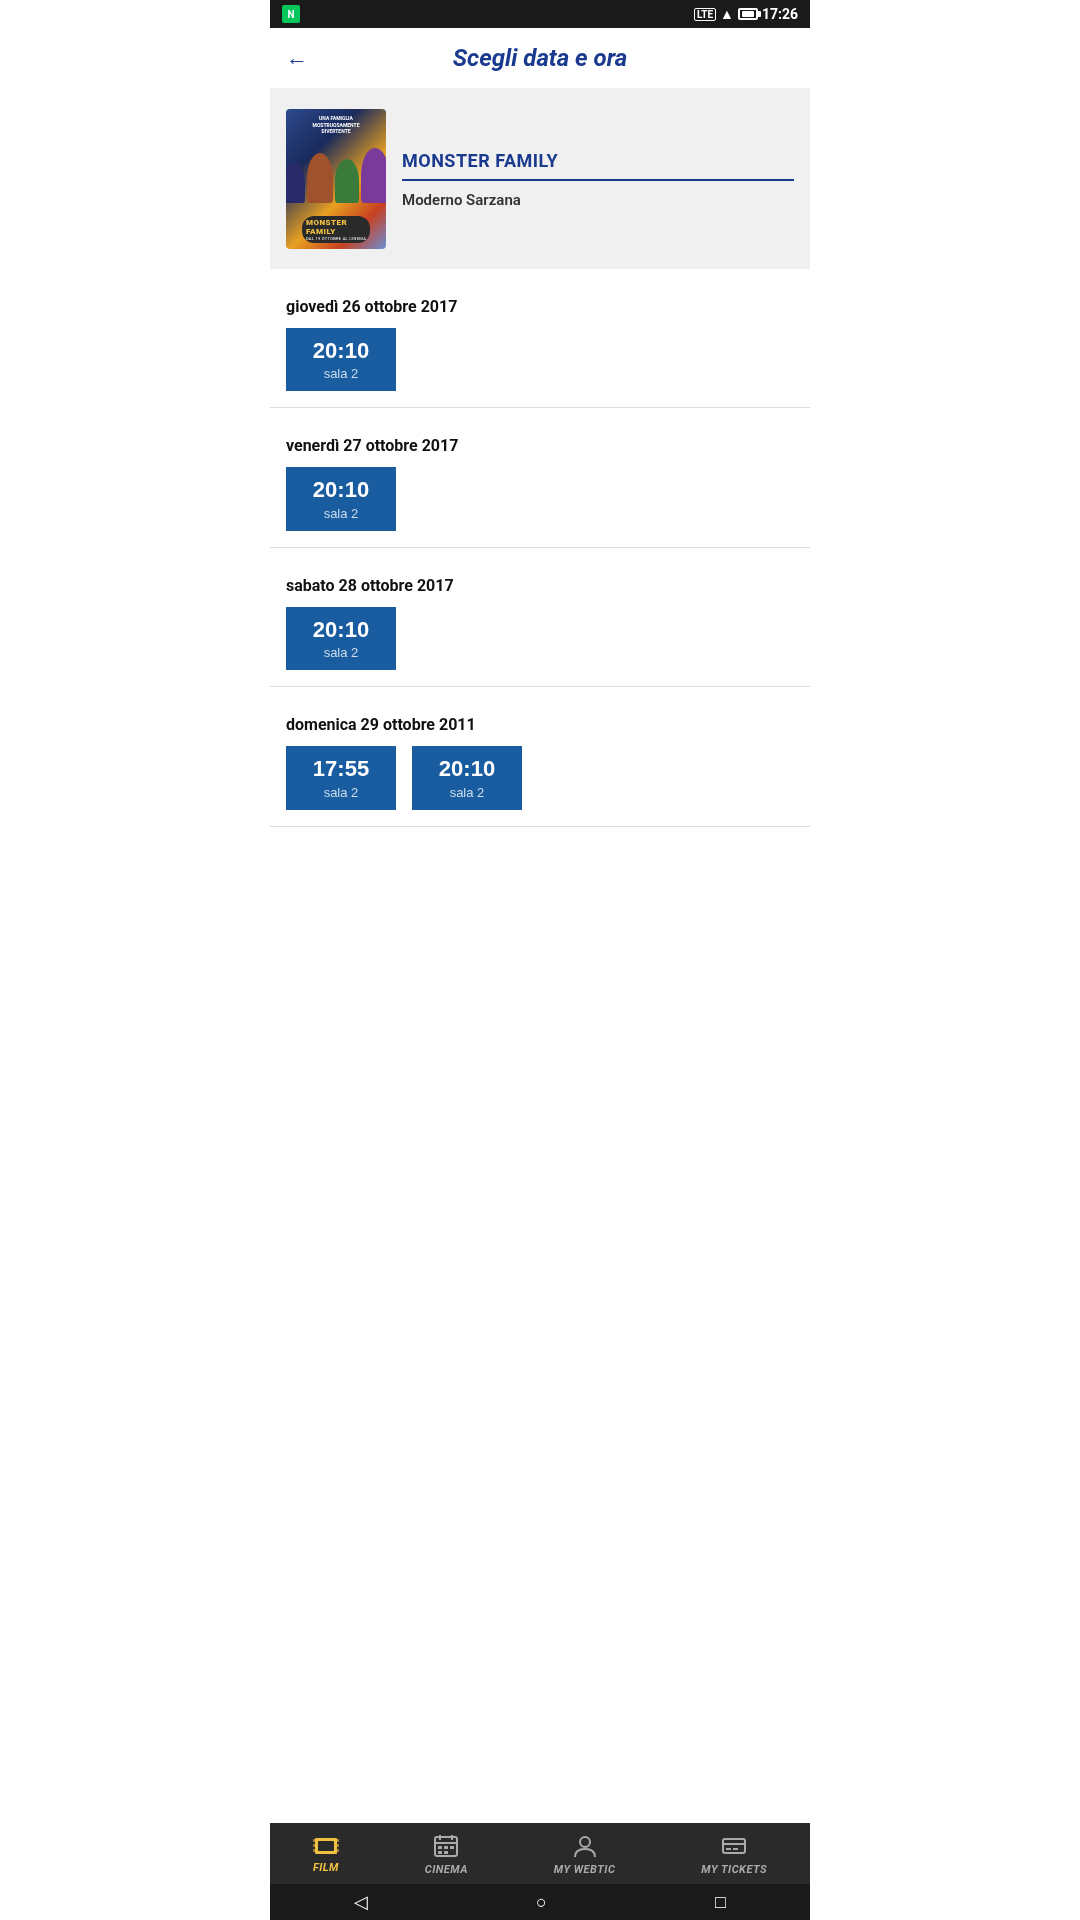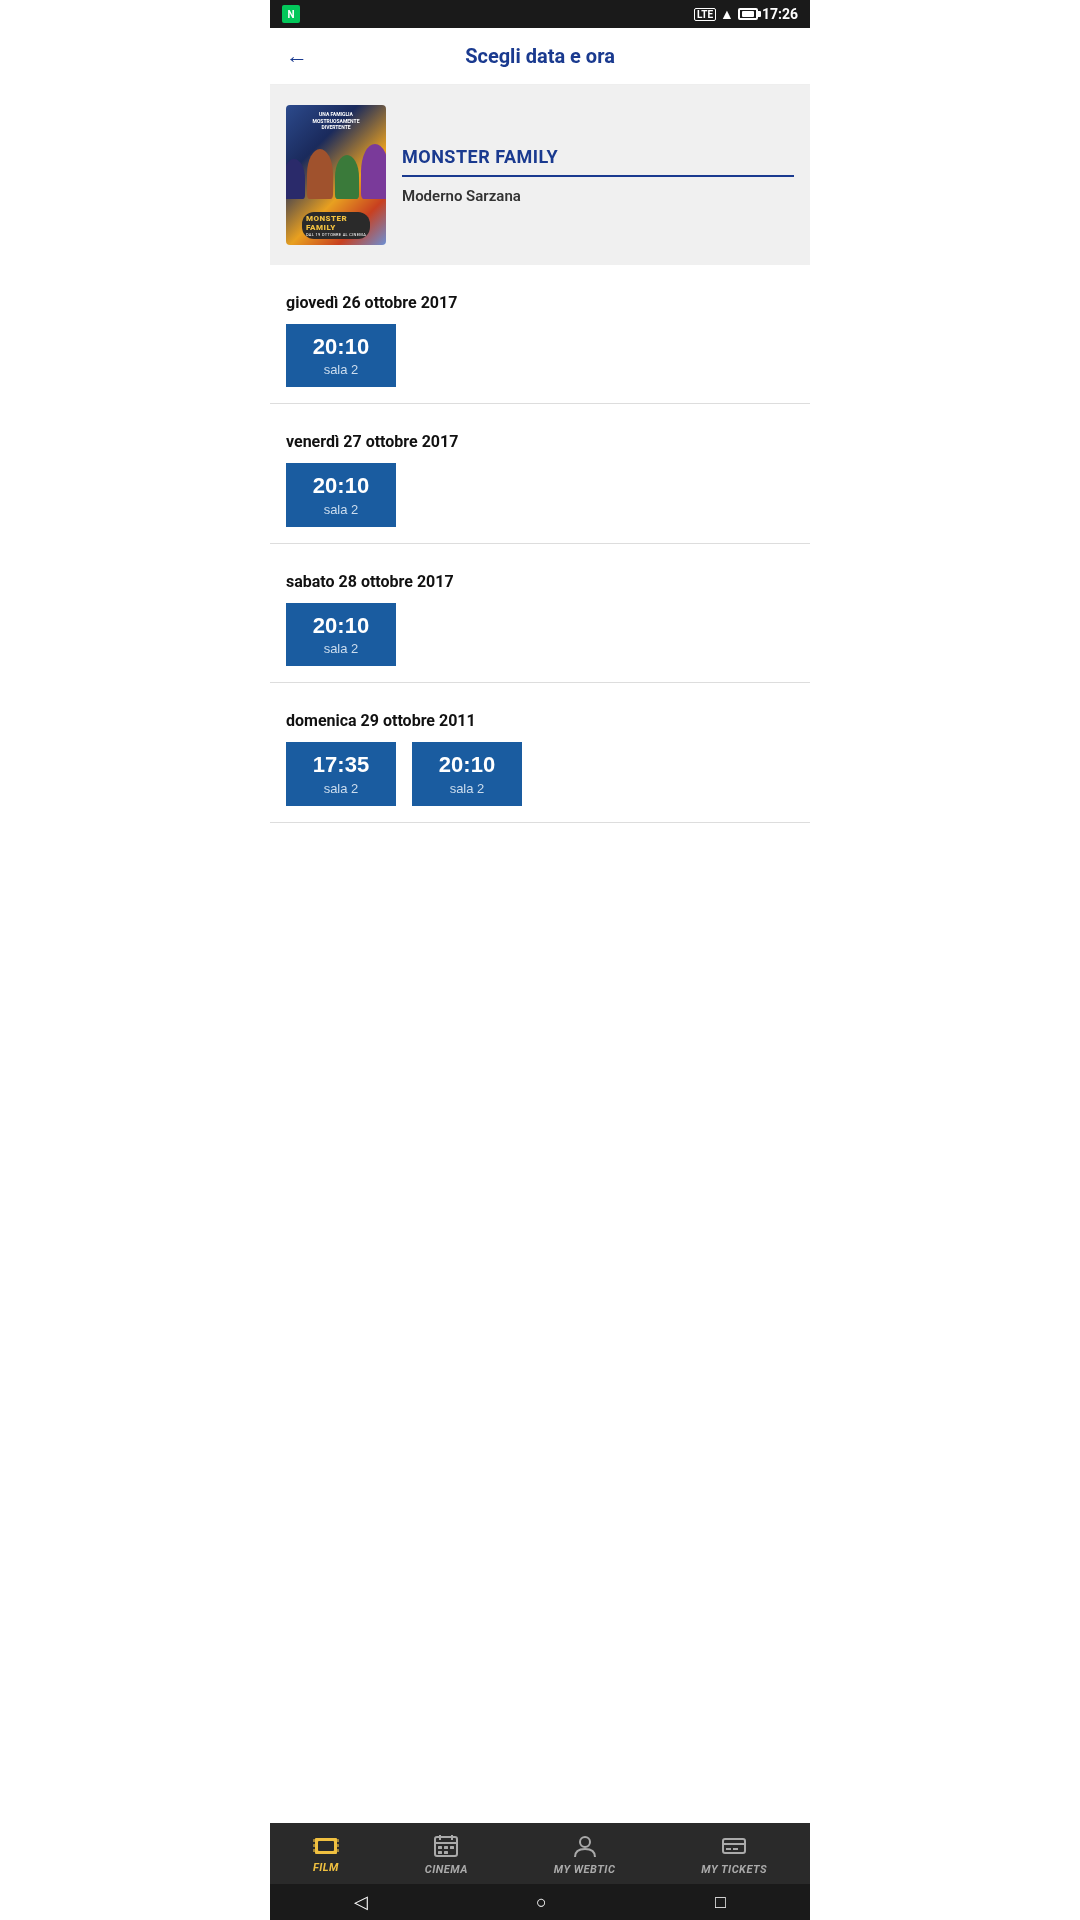--- a/index.html
+++ b/index.html
@@ -85,23 +85,24 @@
       left: 16px;
       color: #1a3a8f;
       font-size: 22px;
       background: none;
       border: none;
       cursor: pointer;
       font-weight: bold;
     }
     .header-title {
       color: #1a3a8f;
-      font-size: 20px;
+      font-size: 24px;
       font-weight: bold;
       text-align: right;
+      font-style: italic;
     }
 
     
     .movie-card {
       background: #f0f0f0;
       display: flex;
       align-items: center;
       padding: 20px 16px;
       gap: 16px;
     }
@@ -371,21 +372,21 @@
           <button class="showtime-btn">
             <span class="showtime-time">20:10</span>
             <span class="showtime-room">sala 2</span>
           </button>
         </div>
       </div>
       <div class="schedule-section">
         <div class="schedule-date">domenica 29 ottobre 2011</div>
         <div style="display: flex; flex-wrap: wrap; gap: 8px;">
           <button class="showtime-btn">
-            <span class="showtime-time">17:35</span>
+            <span class="showtime-time">17:55</span>
             <span class="showtime-room">sala 2</span>
           </button>
           <button class="showtime-btn">
             <span class="showtime-time">20:10</span>
             <span class="showtime-room">sala 2</span>
           </button>
         </div>
       </div>
     </div>
 

